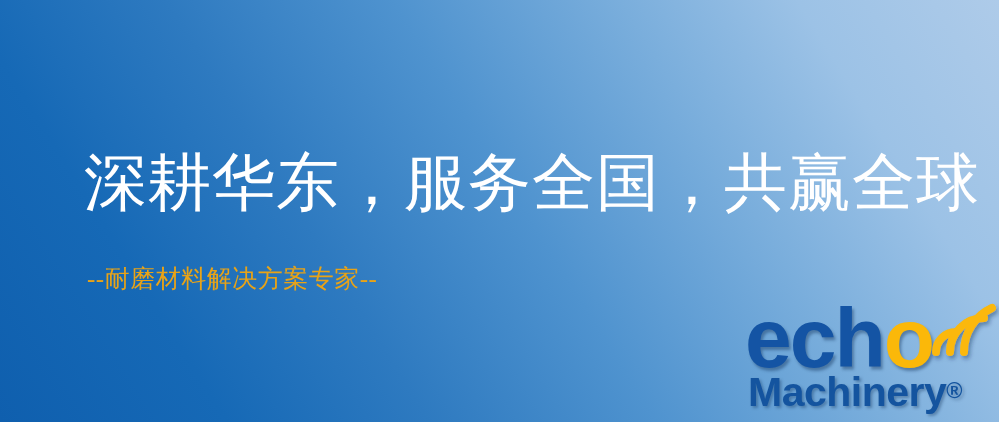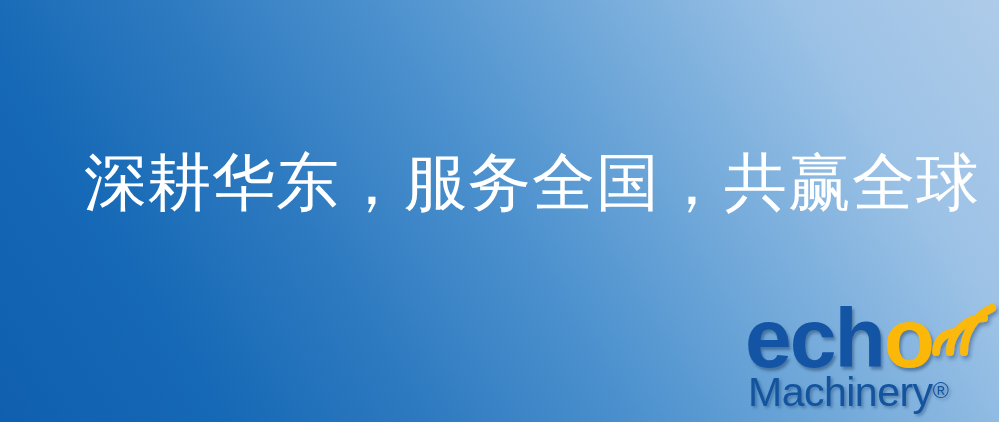--- a/index.html
+++ b/index.html
@@ -79,41 +79,42 @@
     top: -2px;
     width: 66px;
     height: 62px;
     overflow: visible;
   }
   #logo-sub {
     position: absolute;
     left: 3px;
     top: 76px;
     font-family: "Liberation Sans", sans-serif;
-    font-weight: normal;
+    font-weight: bold;
     font-size: 41px;
     line-height: 1;
     letter-spacing: -0.5px;
     white-space: nowrap;
     color: #14549F;
     text-shadow: 2px 2px 3px rgba(10, 40, 80, 0.35);
   }
   #logo-sub .reg {
     font-size: 22px;
     vertical-align: 8px;
     letter-spacing: 0;
   }
 </style>
 </head>
 <body>
 
 <div id="banner">
 
   <div id="headline">深耕华东，服务全国，共赢全球</div>
 
+  <div id="subtitle">--耐磨材料解决方案专家--</div>
 
   <div id="logo">
 
     <div id="logo-wordmark"><span>ech</span><span class="accent-o">o</span></div>
 
     <svg id="logo-arcs" viewBox="0 0 66 62">
       <defs>
         <filter id="arcshadow" x="-50%" y="-50%" width="220%" height="220%">
           <feDropShadow dx="2" dy="3" stdDeviation="2" flood-color="#0A2850" flood-opacity="0.40"></feDropShadow>
         </filter>

